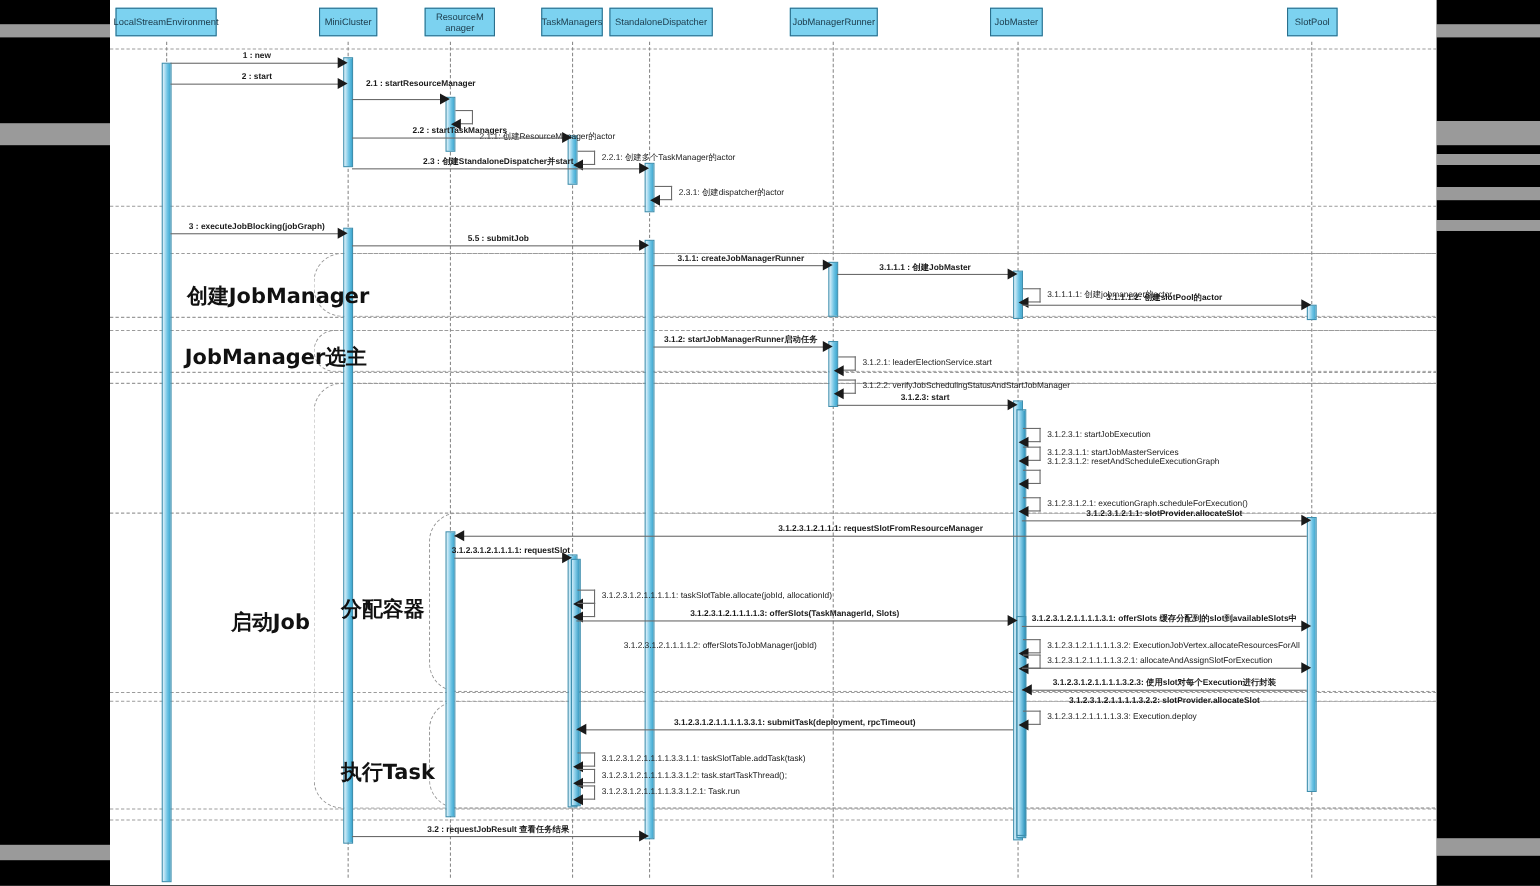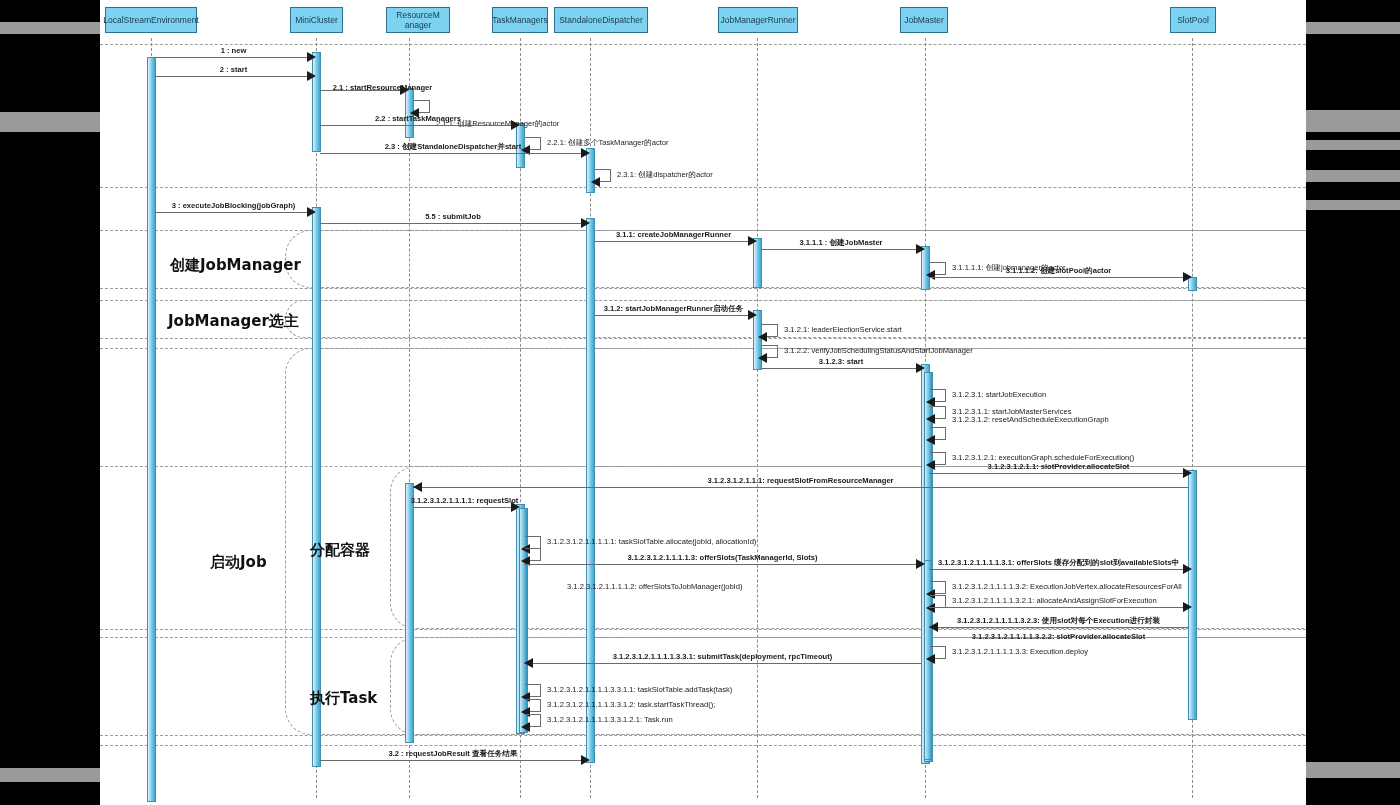--- a/index.html
+++ b/index.html
@@ -29,21 +29,21 @@
   .lbl{position:absolute;font-size:7.6px;color:#1a1a1a;white-space:nowrap;line-height:9px;}
   .lbl.c{transform:translateX(-50%);font-weight:bold;}
 
   
   .selfbox{position:absolute;border:1px solid #6b6b6b;border-left:none;box-sizing:border-box;background:transparent;}
 
   
   .sep{position:absolute;height:0;border-top:1px dashed #9b9b9b;left:0;width:1206px;}
   
   .frag{position:absolute;border:1px dashed #9b9b9b;border-radius:26px;box-sizing:border-box;background:transparent;}
-  .cjk{position:absolute;font-size:15px;color:#111;white-space:nowrap;
+  .cjk{position:absolute;font-size:19px;color:#111;white-space:nowrap;
        font-family:"DejaVu Sans","Liberation Sans",sans-serif;font-weight:600;}
 </style>
 </head>
 <body>
 
 <div id="stage">
 
   <div class="frame-l"></div>
   <div class="frame-r"></div>
   <div class="gray" style="left:0;top:22px;width:100px;height:12px;"></div>
@@ -121,21 +121,21 @@
 
     <div id="messages">
         <div class="msg" style="left: 55px; top: 57px; width: 157px;"></div>
         <div class="arrowR" style="left: 207px; top: 52px;"></div>
         <div class="lbl c" style="left: 133.5px; top: 46px;">1 : new</div>
         <div class="msg" style="left: 55px; top: 76px; width: 157px;"></div>
         <div class="arrowR" style="left: 207px; top: 71px;"></div>
         <div class="lbl c" style="left: 133.5px; top: 65px;">2 : start</div>
         <div class="msg" style="left: 220px; top: 90px; width: 85px;"></div>
         <div class="arrowR" style="left: 300px; top: 85px;"></div>
-        <div class="lbl c" style="left: 262.5px; top: 83px; padding-left: 40px;">2.1 : startResourceManager</div>
+        <div class="lbl c" style="left: 262.5px; top: 71px; padding-left: 40px;">2.1 : startResourceManager</div>
         <div class="selfbox" style="left: 314px; top: 100px; width: 16px; height: 13px;"></div>
         <div class="arrowL" style="left: 310px; top: 108px;"></div>
         <div class="lbl" style="left: 336px; top: 119px;">2.1.1: 创建ResourceManager的actor</div>
         <div class="msg" style="left: 220px; top: 125px; width: 196px;"></div>
         <div class="arrowR" style="left: 411px; top: 120px;"></div>
         <div class="lbl c" style="left: 318px; top: 114px;">2.2 : startTaskManagers</div>
         <div class="selfbox" style="left: 425px; top: 137px; width: 16px; height: 13px;"></div>
         <div class="arrowL" style="left: 421px; top: 145px;"></div>
         <div class="lbl" style="left: 447px; top: 138px;">2.2.1: 创建多个TaskManager的actor</div>
         <div class="msg" style="left: 220px; top: 153px; width: 266px;"></div>

